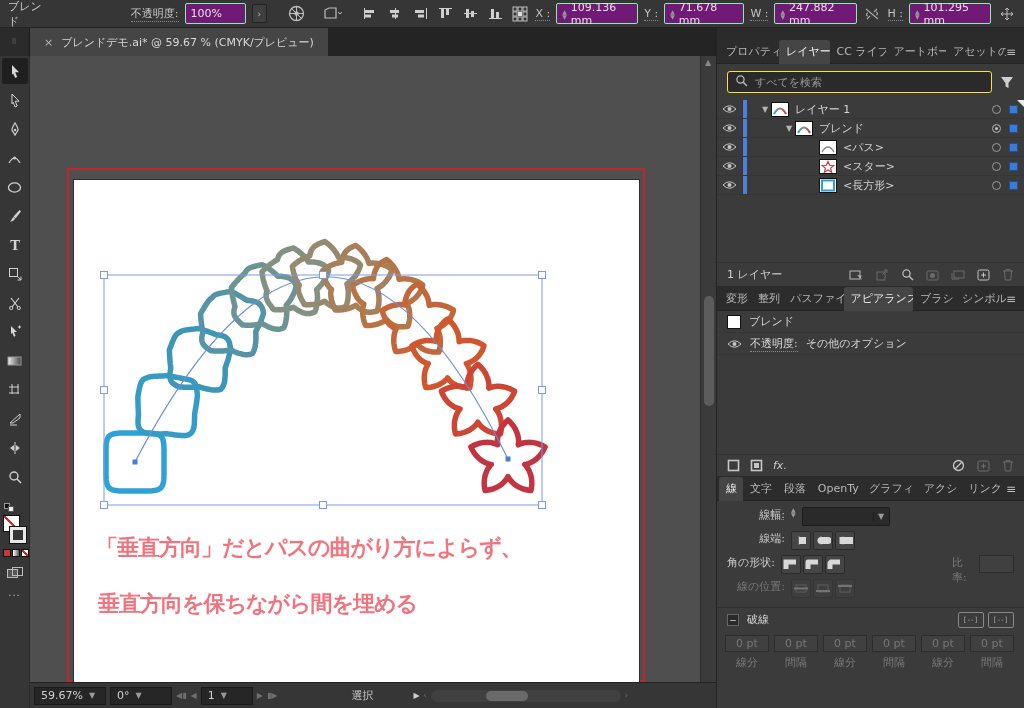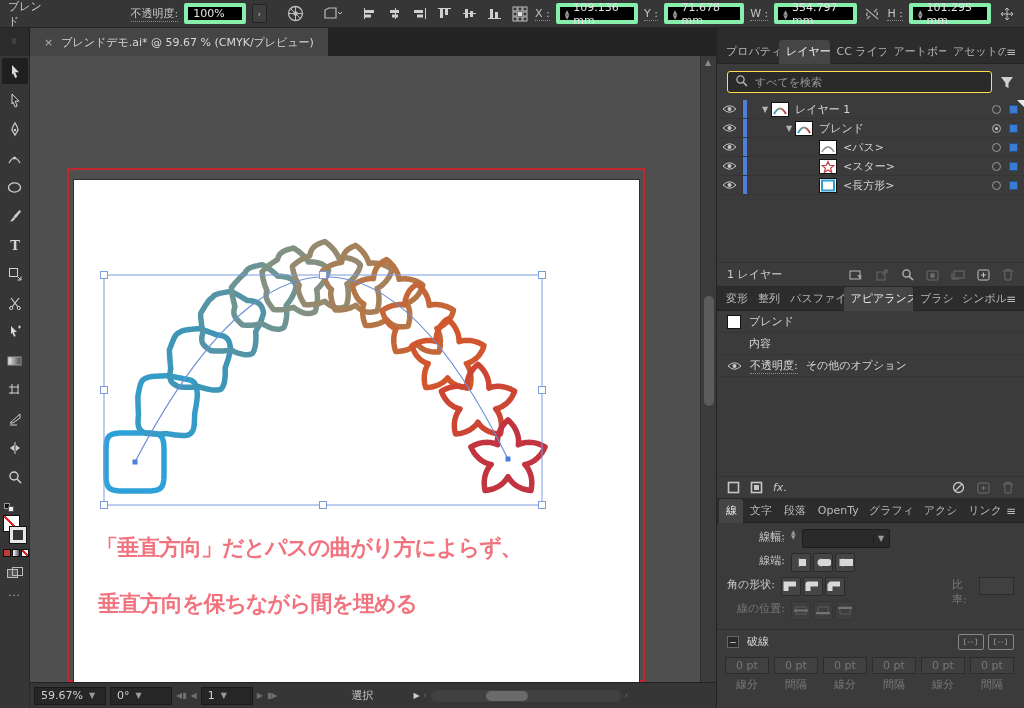--- a/index.html
+++ b/index.html
@@ -8,21 +8,21 @@
     font-family: "DejaVu Sans","Liberation Sans",sans-serif;
     background:#333333; color:#d8d8d8; font-size:11px; position:relative;
   }
   .abs { position:absolute; }
 
   
   #control-bar { left:0; top:0; width:1024px; height:28px; background:#363636;
     border-bottom:1px solid #242424; display:flex; align-items:center; gap:6px; padding:0 8px; }
   .cb-label { color:#cfcfcf; }
   .cb-ulabel { color:#c4c4c4; border-bottom:1px dotted #8a8a8a; white-space:nowrap; }
-  .cb-field { background:#000000; border:4px solid #86efac; border-radius:2px; height:21px;
+  .cb-field { background:#701a75; border:1px solid #86efac; border-radius:2px; height:21px;
     display:flex; align-items:center; padding:0 5px; gap:4px; color:#e3e3e3; }
   .stepper { display:flex; flex-direction:column; line-height:5px; font-size:6px; color:#9a9a9a; }
   .cb-btn { background:#3f3f3f; border:1px solid #222; border-radius:2px; width:16px; height:19px;
     display:flex; align-items:center; justify-content:center; color:#bbb; font-size:9px; }
   .icon-btn { width:20px; height:20px; display:flex; align-items:center; justify-content:center; }
   .icon-btn svg { display:block; }
 
   
   #tab-row { left:0; top:28px; width:716px; height:28px; background:#242424; display:flex; }
   #tab-stub { width:30px; height:28px; background:#2b2b2b; border-right:1px solid #1c1c1c;
@@ -244,21 +244,21 @@
         <span>▼</span>
       </span>
     <span>71.678 mm</span>
   </span>
   <span class="cb-ulabel">W :</span>
   <span class="cb-field" style="width:86px">
     <span class="stepper">
         <span>▲</span>
         <span>▼</span>
       </span>
-    <span>354.797 mm</span>
+    <span>247.882 mm</span>
   </span>
   <span class="icon-btn" id="ic-link">
       <svg xmlns="http://www.w3.org/2000/svg" width="16" height="14">
         <path d="M6,9 L3,12 M10,5 L13,2 M4,6 C2,6 2,9 4,9 M12,8 C14,8 14,5 12,5 M2,2 L14,12" fill="none" stroke="#a8a8a8" stroke-width="1.2"></path>
       </svg>
     </span>
   <span class="cb-ulabel">H :</span>
   <span class="cb-field" style="width:86px">
     <span class="stepper">
         <span>▲</span>
@@ -669,24 +669,20 @@
       <div class="ptab">ブラシ</div>
       <div class="ptab">シンボル</div>
       <span class="ptab-menu">≡</span>
     </div>
 
   <div class="app-row">
     <span class="app-swatch"></span>
     <span>ブレンド</span>
   </div>
   <div class="app-row">
-    <span class="app-indent"></span>
-    <span>内容</span>
-  </div>
-  <div class="app-row">
     <span class="ftr-ic" id="ic-eye-app">
         <svg xmlns="http://www.w3.org/2000/svg" width="15" height="10">
           <path d="M1,5 Q7.5,-1.5 14,5 Q7.5,11.5 1,5 Z" fill="none" stroke="#c6c6c6"></path>
           <circle cx="7.5" cy="5" r="2" fill="#c6c6c6"></circle>
         </svg>
       </span>
     <span style="border-bottom:1px dotted #8a8a8a">不透明度:</span>
     <span>その他のオプション</span>
   </div>
   <div id="appearance-spacer"></div>

